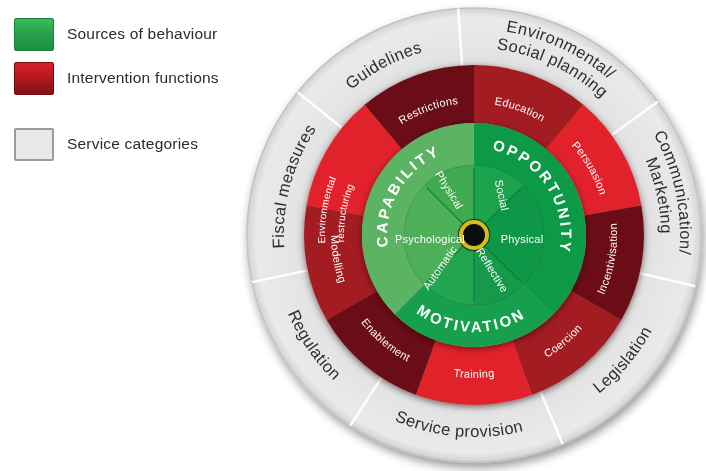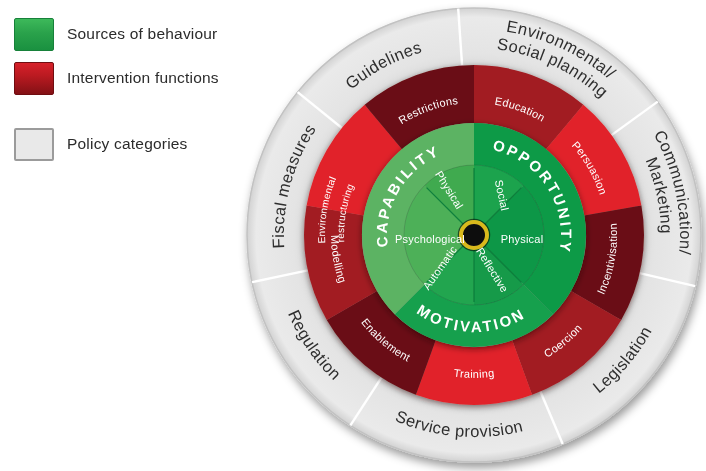--- a/index.html
+++ b/index.html
@@ -35,21 +35,21 @@
     <div class="legend-item i0">
       <span class="swatch green"></span>
       <span class="legend-label">Sources of behaviour</span>
     </div>
     <div class="legend-item i1">
       <span class="swatch red"></span>
       <span class="legend-label">Intervention functions</span>
     </div>
     <div class="legend-item i2">
       <span class="swatch grey"></span>
-      <span class="legend-label">Policy categories</span>
+      <span class="legend-label">Service categories</span>
     </div>
   </div>
 
   <svg class="wheel" width="472" height="472" viewBox="-236 -236 472 472" xmlns="http://www.w3.org/2000/svg">
     <defs>
       <filter id="shadowBig" x="-20%" y="-20%" width="140%" height="140%">
         <feDropShadow dx="2" dy="5" stdDeviation="5" flood-color="#000000" flood-opacity="0.40"></feDropShadow>
       </filter>
       <filter id="shadowRing" x="-20%" y="-20%" width="140%" height="140%">
         <feDropShadow dx="0" dy="2" stdDeviation="3" flood-color="#1a0505" flood-opacity="0.55"></feDropShadow>

